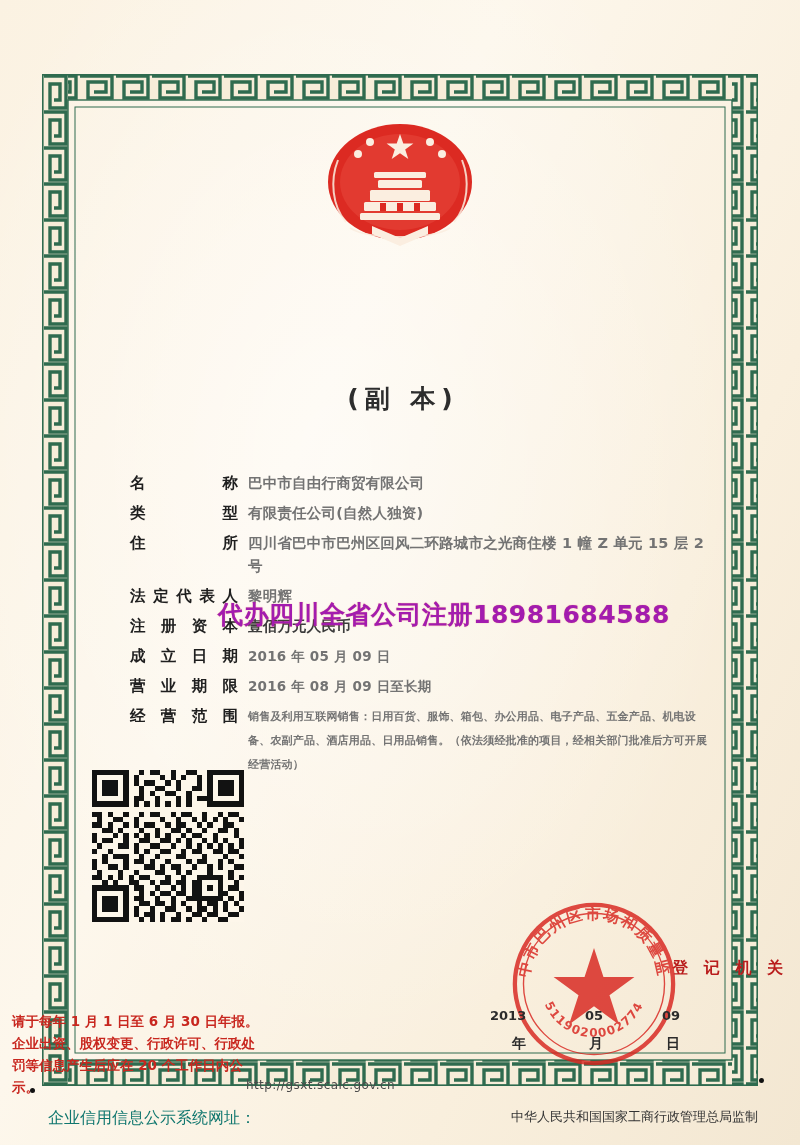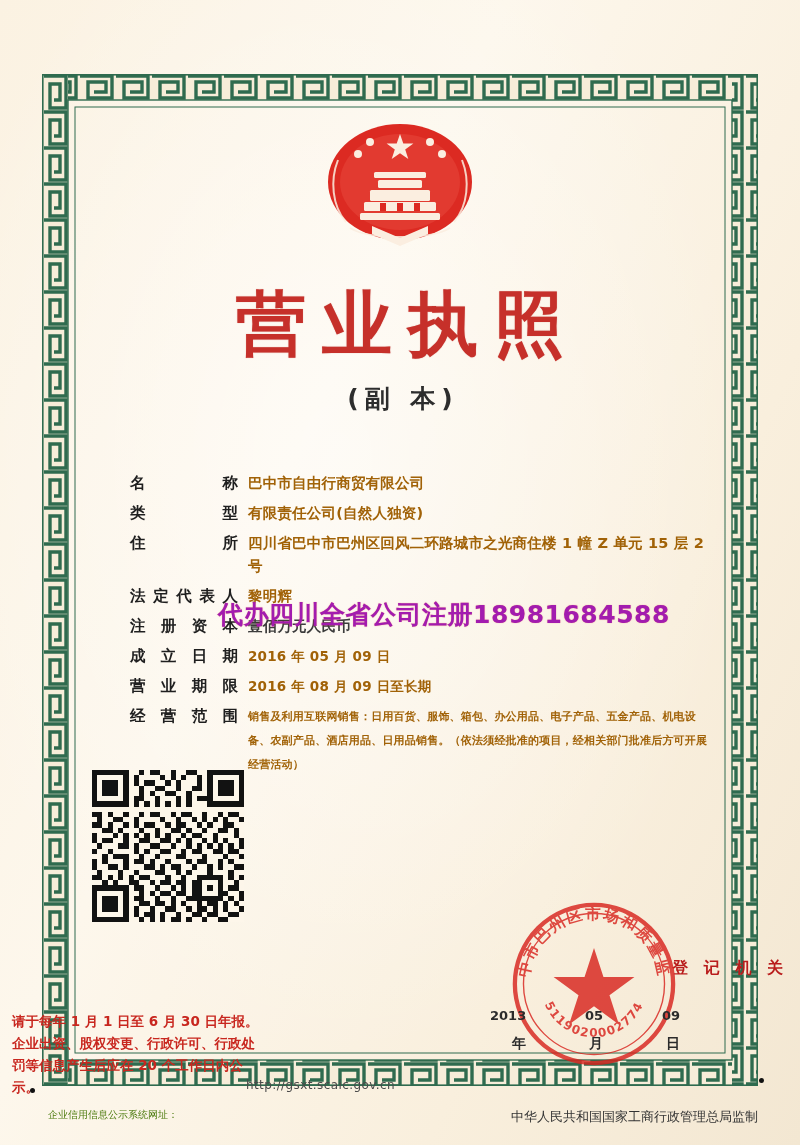--- a/index.html
+++ b/index.html
@@ -116,21 +116,21 @@
     justify-content: space-between;
     padding-right: 10px;
     box-sizing: border-box;
     line-height: 22px;
   }
   .field-label span { display: inline-block; }
   .field-value {
     flex: 1;
     font-size: 14.5px;
     font-weight: 700;
-    color: #a16207;
+    color: #737373;
     line-height: 23px;
     letter-spacing: 0.2px;
   }
   .field-value.small { font-size: 13.5px; }
   .field-value.dim { color: #3c3c3c; }
   .field-value.scope { line-height: 24px; font-size: 11px; }
 
   
   #advert {
     position: absolute;
@@ -217,22 +217,22 @@
     left: 246px;
     top: 1078px;
     font-size: 12px;
     color: #4a4a4a;
     letter-spacing: .4px;
   }
   #footer-left {
     position: absolute;
     left: 48px;
     top: 1108px;
-    font-size: 10px;
-    color: #4d7c0f;
+    font-size: 16px;
+    color: #0f766e;
   }
   #footer-right {
     position: absolute;
     right: 42px;
     top: 1108px;
     font-size: 13px;
     color: #333;
     font-family: Liberation Mono, monospace;
   }
   #dot-bl { position:absolute; left: 30px; top: 1088px; width:5px; height:5px; background:#111; border-radius:50%; }
@@ -297,21 +297,20 @@
       <g stroke="#fbeee0" stroke-width="2" fill="none" opacity=".85">
         <path d="M38 50 C30 70 32 96 46 112"></path>
         <path d="M162 50 C170 70 168 96 154 112"></path>
         <path d="M50 118 C70 130 130 130 150 118"></path>
       </g>
 
       <path d="M72 116 L100 128 L128 116 L128 124 L100 136 L72 124 Z" fill="#fbeee0"></path>
     </g>
   </svg>
 
-  <div id="main-title">营业执照</div>
   <div id="sub-title">(副 本)</div>
 
 
   <div id="fields">
 
     <div class="field-row">
       <div class="field-label">
         <span>名</span>
         <span>称</span>
       </div>

